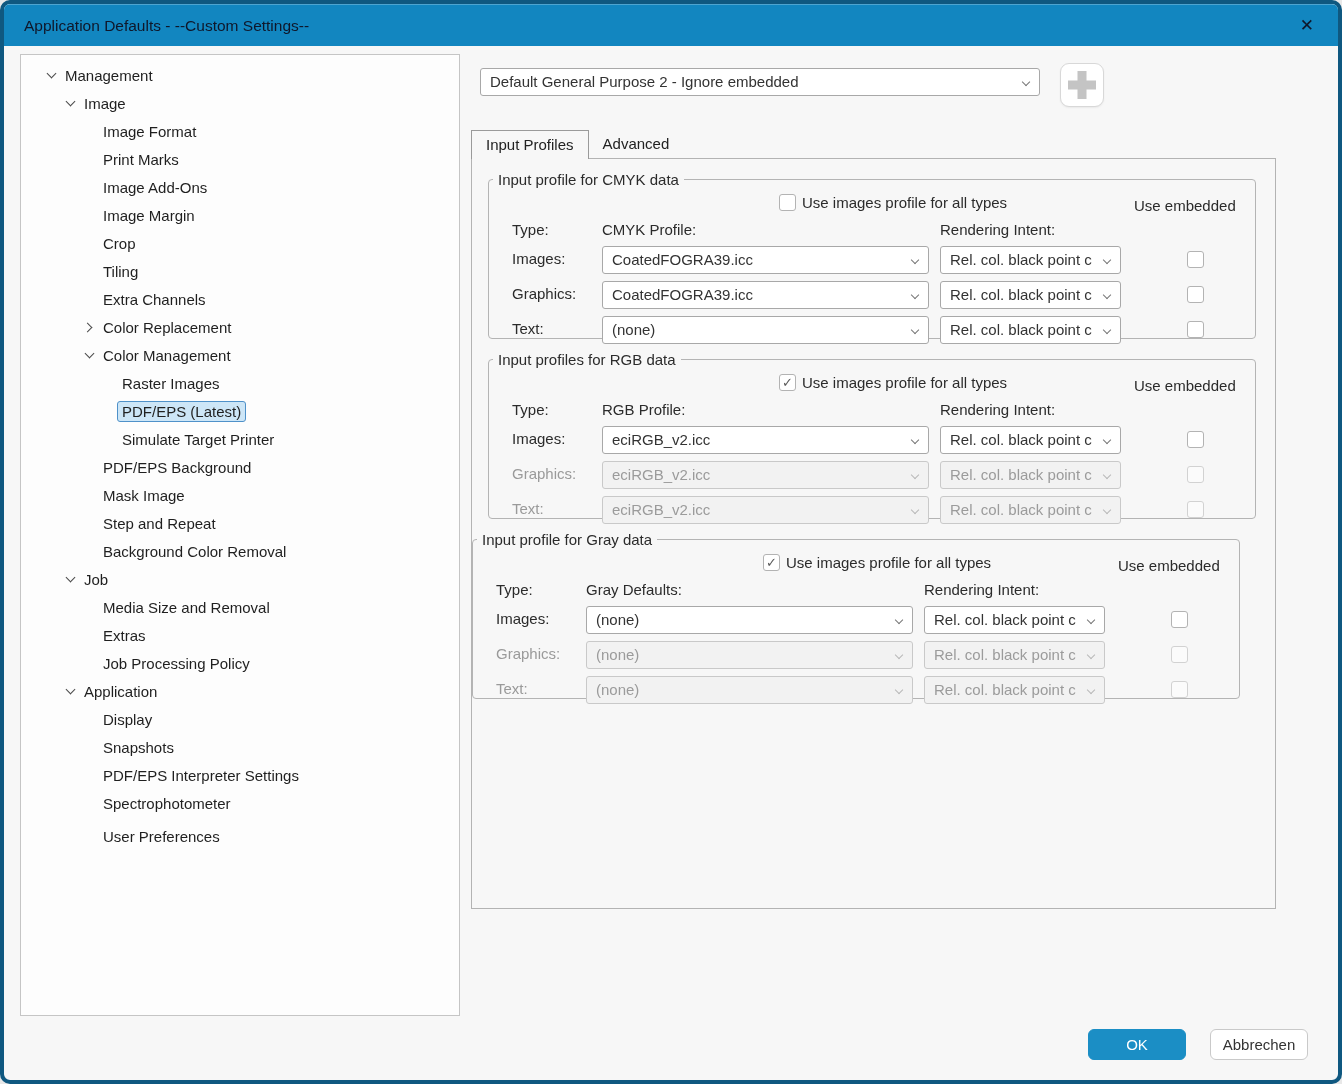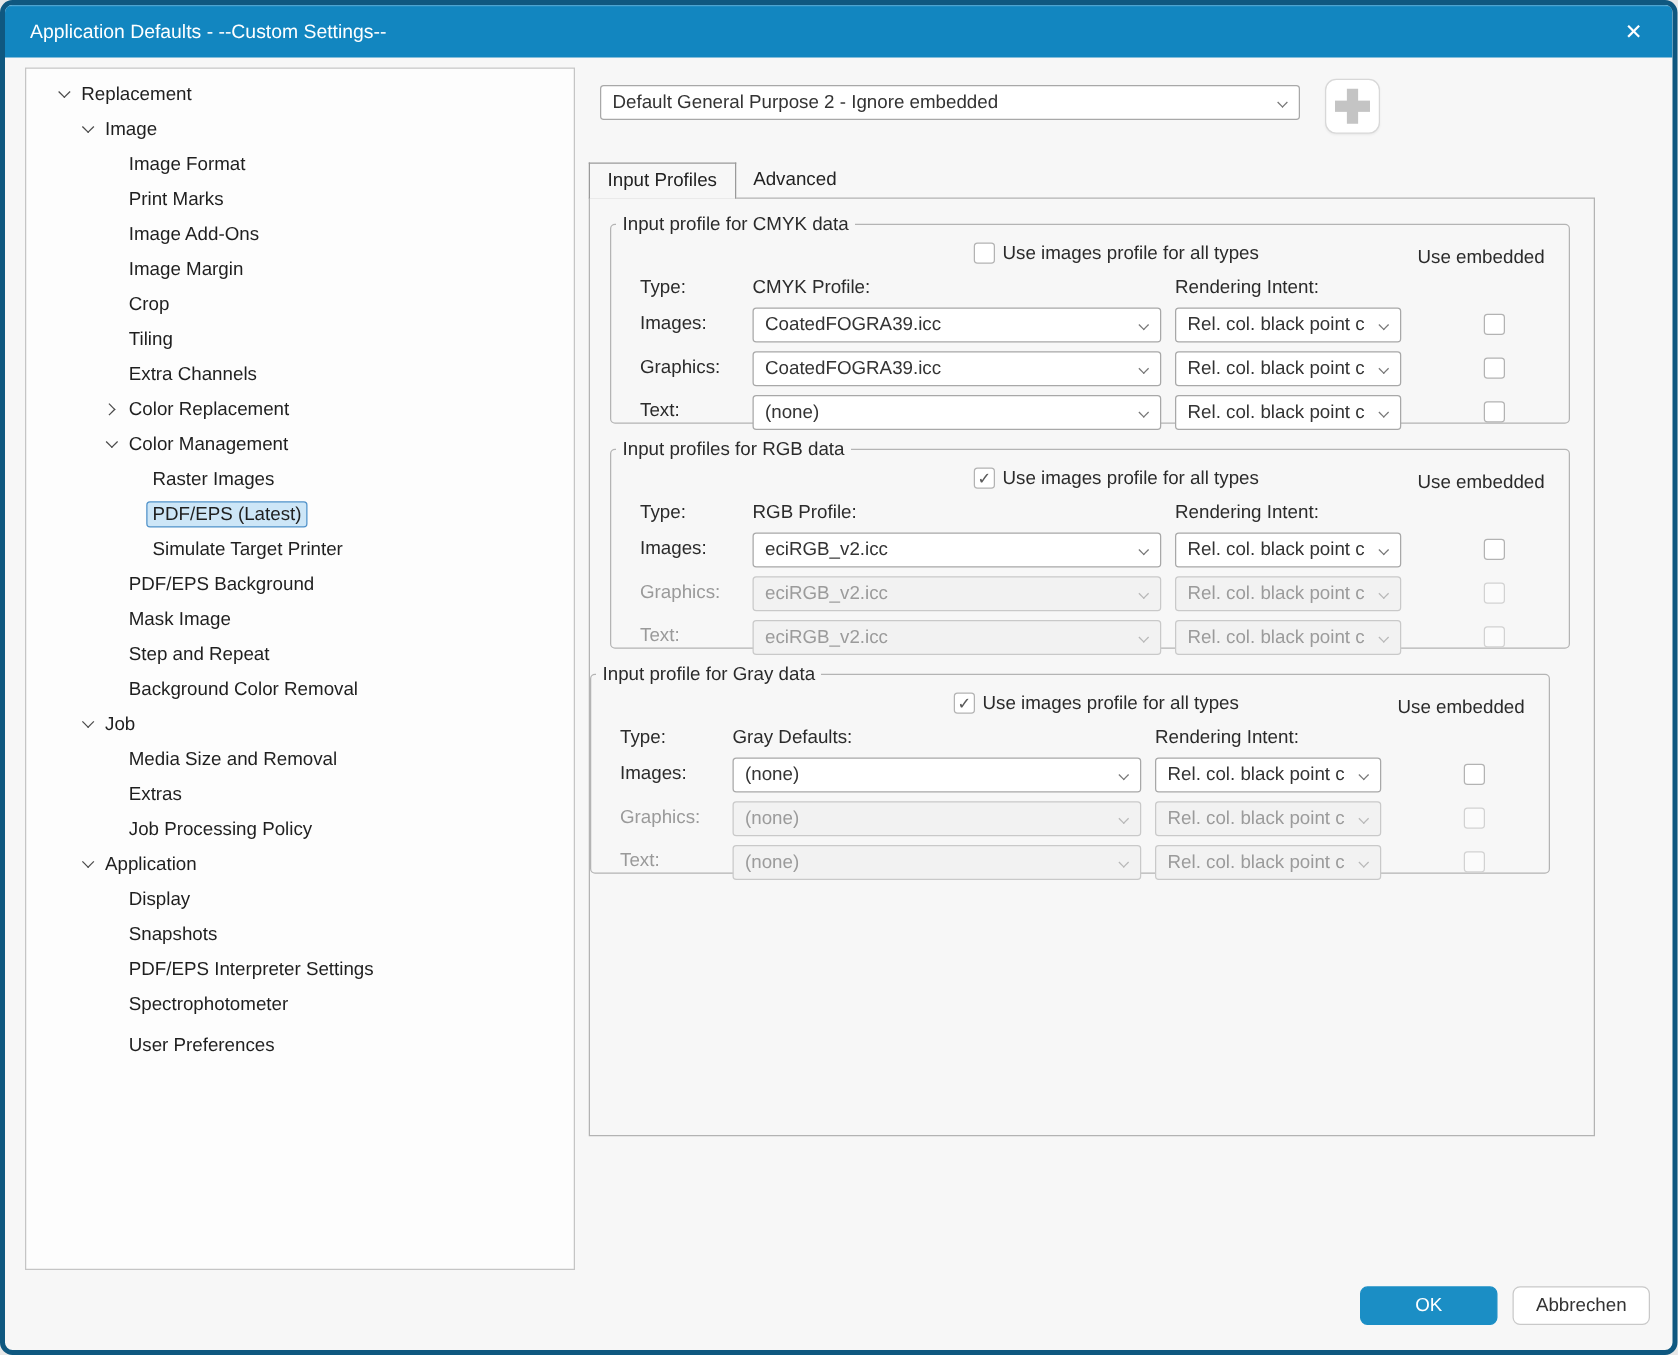--- a/index.html
+++ b/index.html
@@ -1,20 +1,20 @@
 <!DOCTYPE html>
 <html><head>
 <meta charset="utf-8">
 <style>
   * { margin:0; padding:0; box-sizing:border-box; }
   html,body { width:1342px; height:1084px; font-family:"Liberation Sans","DejaVu Sans",sans-serif; background:#e8e8e8; }
 
   .dialog{ position:absolute; inset:0; border:4px solid #0f5880; border-radius:10px; overflow:hidden; background:#f7f7f7; }
 
-  .titlebar{ height:42px; background:#1286c0; color:#ffffff; display:flex; align-items:center; padding:0 18px 0 20px; font-size:15.5px; border-top:1px solid rgba(255,255,255,.25); }
+  .titlebar{ height:42px; background:#1286c0; color:#0f172a; display:flex; align-items:center; padding:0 18px 0 20px; font-size:15.5px; border-top:1px solid rgba(255,255,255,.25); }
   .close-btn{ margin-left:auto; font-size:17px; line-height:1; cursor:default; padding:4px 6px; }
 
   
   .tree-panel{ position:absolute; left:16px; top:50px; width:440px; height:962px; background:#fdfdfd; border:1px solid #c5c5c5; padding-top:6px; overflow:hidden; }
   .tree-row{ display:flex; align-items:center; height:28px; font-size:15px; color:#1f1f1f; white-space:nowrap; }
   .chev-slot{ width:18px; display:flex; align-items:center; justify-content:flex-start; flex:none; }
   .chev{ display:inline-block; width:7px; height:7px; border-right:1.5px solid #4a4a4a; border-bottom:1.5px solid #4a4a4a; }
   .chev.down{ transform:rotate(45deg); margin-top:-3px; margin-left:1px; }
   .chev.right{ transform:rotate(-45deg); margin-left:-1px; }
   .tree-label.selected{ background:#cde6f7; border:1px solid #4f91c9; border-radius:3px; padding:1px 4px; margin-left:-5px; }
@@ -39,40 +39,40 @@
 
   .group-box{ position:absolute; left:16px; width:768px; height:168px; border:1px solid #b4b4b4; border-radius:4px; }
   .group-box legend{ font-size:15px; color:#2b2b2b; padding:0 5px; margin-left:4px; }
   .gb-abs{ position:absolute; font-size:15px; color:#2b2b2b; white-space:nowrap; }
   .gb-label-dis{ color:#9a9a9a; }
 
   .checkbox{ width:17px; height:17px; background:#fff; border:1px solid #b3b3b3; border-radius:3px; font-size:13px; line-height:15px; text-align:center; color:#5a5a5a; }
   .checkbox.disabled{ border-color:#d2d2d2; background:#fbfbfb; color:#c0c0c0; }
 
   
-  .btn{ position:absolute; top:1025px; width:110px; height:31px; border-radius:6px; font-size:15px; text-align:center; line-height:29px; }
+  .btn{ position:absolute; top:1025px; width:98px; height:31px; border-radius:6px; font-size:15px; text-align:center; line-height:29px; }
   .btn-ok{ left:1084px; background:#1b8ec5; color:#fff; border:1px solid #1b8ec5; }
   .btn-cancel{ left:1206px; background:#fff; color:#333; border:1px solid #c9c9c9; }
 </style>
 </head>
 <body>
 
 <div class="dialog">
 
   <div class="titlebar">
     <span>Application Defaults - --Custom Settings--</span>
     <span class="close-btn">✕</span>
   </div>
 
   <div class="tree-panel">
       <div class="tree-row" style="padding-left: 26px;">
         <span class="chev-slot">
           <i class="chev down"></i>
         </span>
-        <span class="tree-label">Replacement</span>
+        <span class="tree-label">Management</span>
       </div>
       <div class="tree-row" style="padding-left: 45px;">
         <span class="chev-slot">
           <i class="chev down"></i>
         </span>
         <span class="tree-label">Image</span>
       </div>
       <div class="tree-row" style="padding-left: 64px;">
         <span class="chev-slot"></span>
         <span class="tree-label">Image Format</span>

